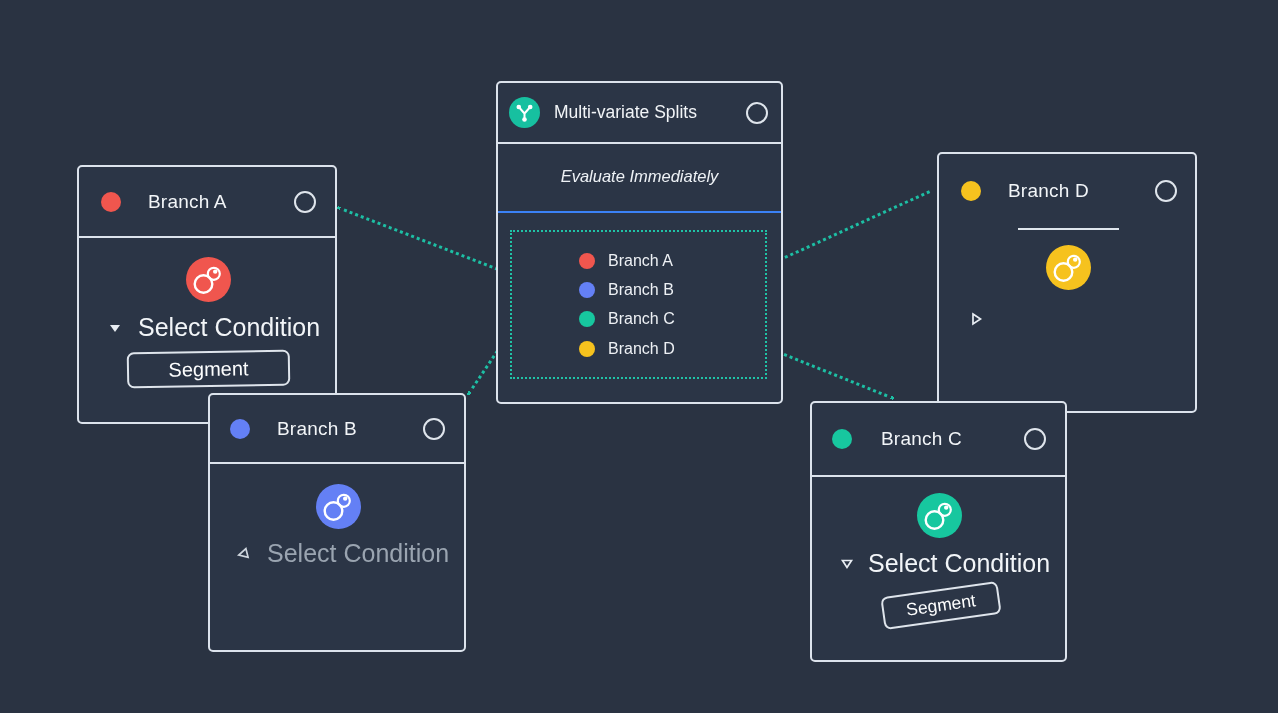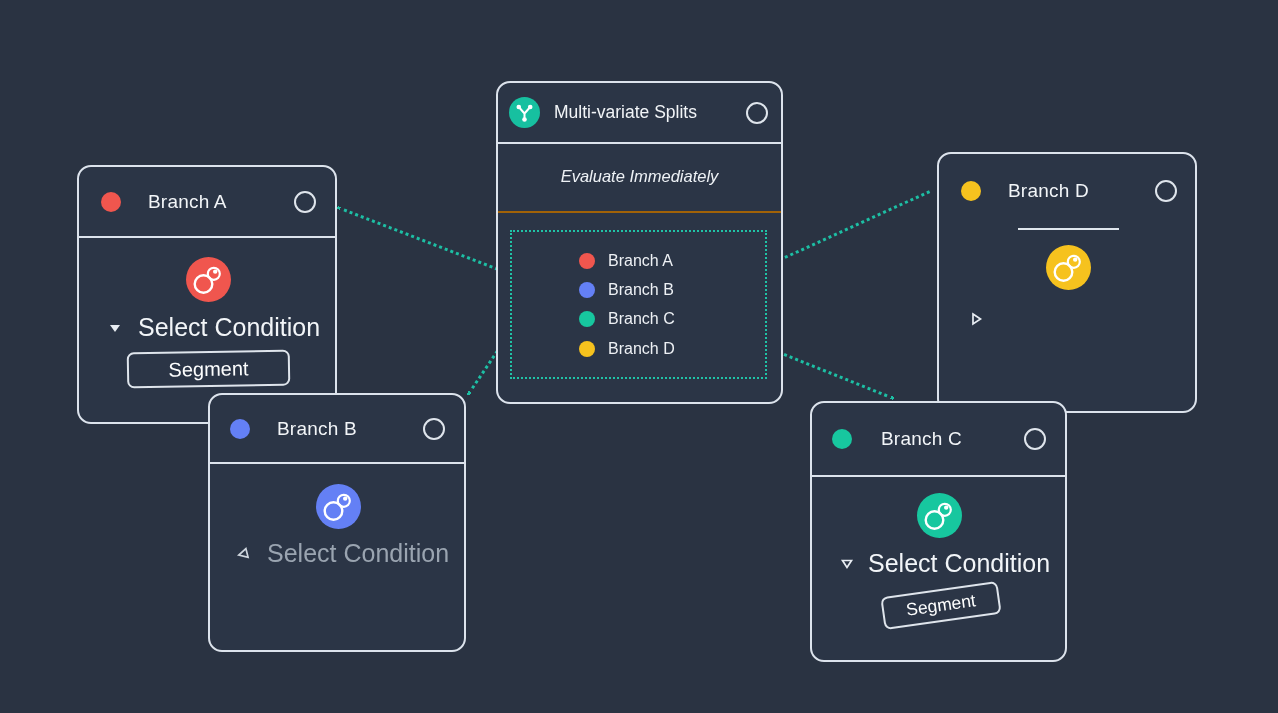--- a/index.html
+++ b/index.html
@@ -17,21 +17,21 @@
     border-top:3px dotted #1dbfa4;
     transform-origin:0 0;
     z-index:0;
   }
 
   
   .card{
     position:absolute;
     background:#2b3546;
     border:2px solid #dce3ec;
-    border-radius:14px;
+    border-radius:5px;
     box-sizing:border-box;
     color:#f2f5f8;
   }
   .hdr{
     position:absolute;left:0;right:0;top:0;
     display:flex;align-items:center;
   }
   .hdr-border{border-bottom:2px solid #dce3ec;}
   .dot{border-radius:50%;display:inline-block;}
   .dot-lg{width:20px;height:20px;}
@@ -60,21 +60,21 @@
     display:flex;align-items:center;justify-content:center;
     color:#fdfefe;
     background:transparent;
   }
 
   
   .center-hdr{height:59px;}
   .center-title{font-size:17.5px;margin-left:14px;}
   .eval-section{
     position:absolute;left:0;right:0;top:59px;height:69px;
-    border-bottom:2px solid #a16207;
+    border-bottom:2px solid #3b82f6;
     display:flex;align-items:center;justify-content:center;
     font-style:italic;font-size:16.5px;color:#eef2f6;
   }
   .legend-box{
     position:absolute;left:12px;top:147px;width:257px;height:149px;
     border:2px dotted #20c3a7;
     box-sizing:border-box;
   }
   .legend-row{
     position:absolute;left:67px;height:16px;

